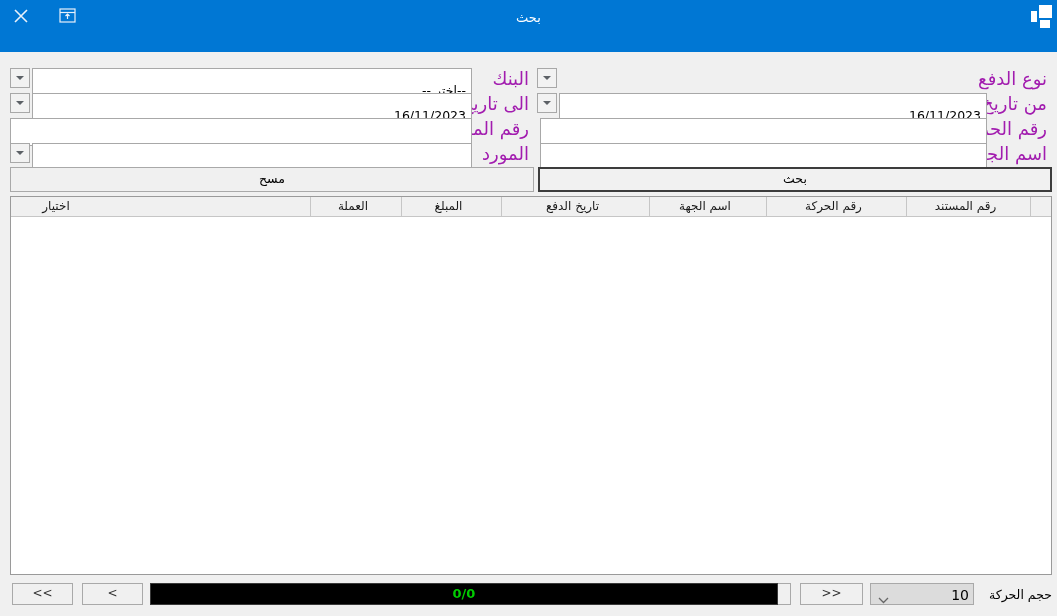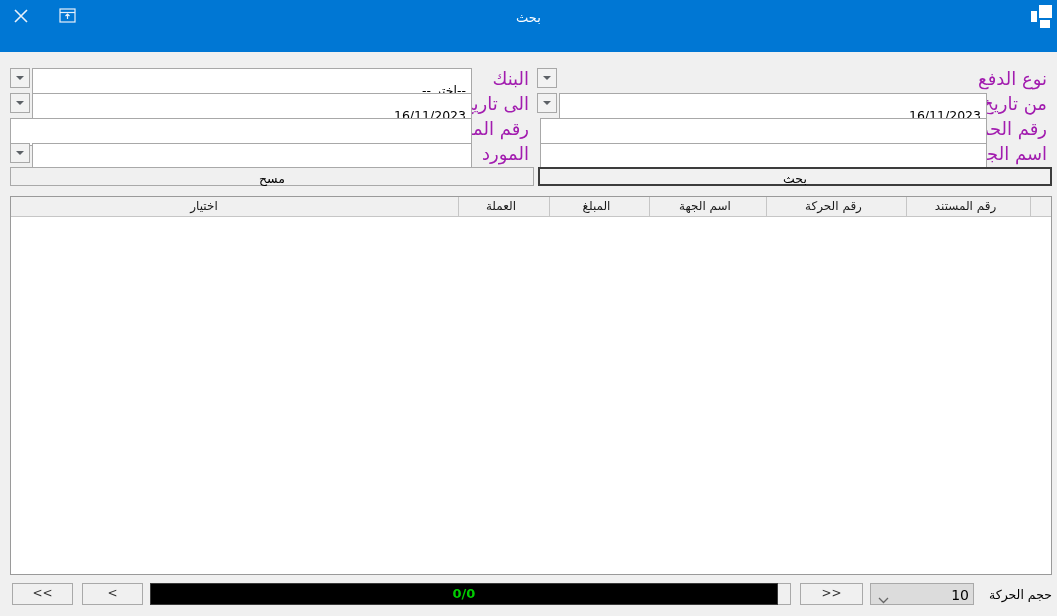--- a/index.html
+++ b/index.html
@@ -18,21 +18,21 @@
 
   
   .lbl { position:absolute; font-size:18px; color:#a21caf; direction:rtl; white-space:nowrap; line-height:15px; }
   .fld { position:absolute; height:20px; background:#fff; border:1px solid #a8a8a8; box-sizing:border-box;
          direction:rtl; text-align:right; font-size:12.5px; line-height:17px; padding:13px 5px; white-space:nowrap; overflow:hidden; }
   .fld.focus::after { content:""; position:absolute; inset:1px; border:1px dotted #6b6b6b; pointer-events:none; }
   .combo-btn { position:absolute; width:20px; height:20px; box-sizing:border-box; background:#f2f2f2;
                border:1px solid #a8a8a8; display:flex; align-items:center; justify-content:center; cursor:pointer; }
   .tri { width:0; height:0; border-left:4px solid transparent; border-right:4px solid transparent; border-top:4px solid #5c6166; }
 
-  .btn { position:absolute; top:167px; height:19px; box-sizing:border-box; background:#f0f0f0; border:1px solid #a9a9a9;
+  .btn { position:absolute; top:167px; height:25px; box-sizing:border-box; background:#f0f0f0; border:1px solid #a9a9a9;
          text-align:center; font-size:12.5px; line-height:22px; color:#000; direction:rtl; cursor:pointer; }
   .btn.primary { border:2px solid #3c3c3c; line-height:20px; background:#f1f1f1; }
 
   
   .table { position:absolute; left:10px; top:196px; width:1042px; height:379px; background:#fff;
            border:1px solid #9a9a9a; box-sizing:border-box; display:flex; flex-direction:column; }
   .thead { display:flex; direction:rtl; height:20px; background:#f0f0f0; border-bottom:1px solid #c6c6c6; box-sizing:border-box; flex:none; }
   .th { box-sizing:border-box; border-left:1px solid #c6c6c6; font-size:12px; color:#1a1a1a; line-height:19px;
         text-align:center; padding:0 8px 12px 2px; white-space:nowrap; overflow:hidden; direction:rtl; }
   .th:last-child { border-left:none; }
@@ -115,20 +115,21 @@
 
   <div class="btn primary" style="left:538px; width:514px;">بحث</div>
   <div class="btn" style="left:10px; width:524px;">مسح</div>
 
   <div class="table">
     <div class="thead">
       <div class="th" style="width:21px;"></div>
       <div class="th" style="width:124px;">رقم المستند</div>
       <div class="th" style="width:140px;">رقم الحركة</div>
       <div class="th" style="width:117px;">اسم الجهة</div>
+      <div class="th" style="width:148px;">تاريخ الدفع</div>
       <div class="th" style="width:100px;">المبلغ</div>
       <div class="th" style="width:91px;">العملة</div>
       <div class="th" style="width:203px;margin-top:36px;">الوصف</div>
       <div class="th" style="width:96px;">اختيار</div>
     </div>
     <div class="tbody"></div>
   </div>
 
   <div class="pglabel">حجم الحركة</div>
   <div class="pselect">

